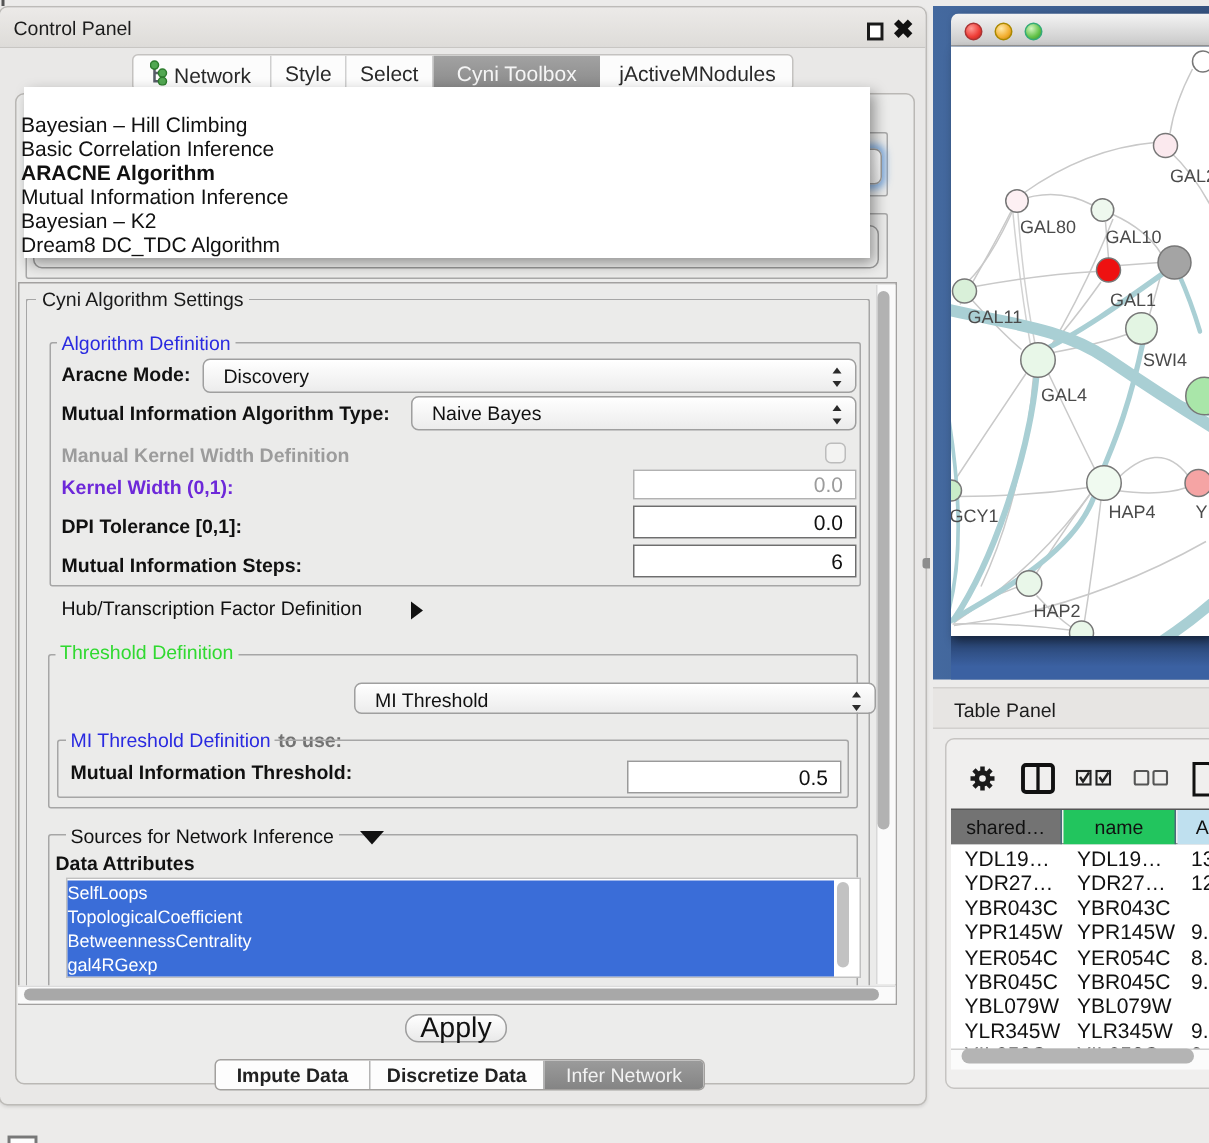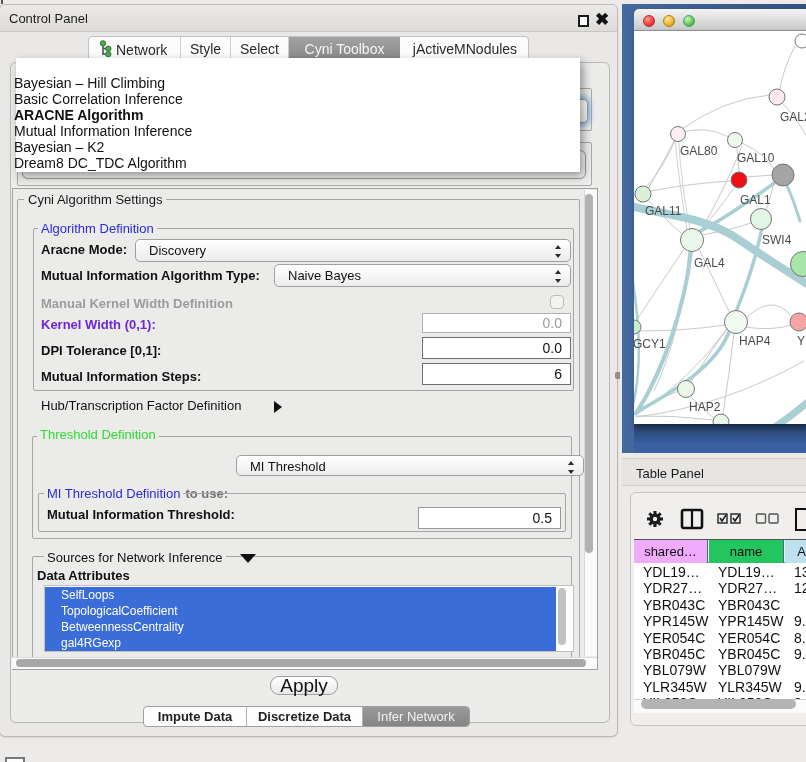--- a/index.html
+++ b/index.html
@@ -99,21 +99,21 @@
   <div class="abs b" style="left:47px;top:502px;font-size:13px;color:#111;">Mutual Information Threshold:</div>
   <div class="abs" style="left:418px;top:502px;width:143px;height:22px;border:1px solid #9a9a9a;background:#fff;font-size:14px;color:#111;text-align:right;padding:2px 8px 0 0;">0.5</div>
 
   <div class="abs" style="left:32px;top:551px;width:540px;height:104px;border:1px solid #a6a6a6;border-bottom:none;border-radius:2px;"></div>
   <div class="abs" style="left:44px;top:545px;background:#ebebea;padding:0 3px;font-size:13px;color:#111;">Sources for Network Inference</div>
   <div class="abs" style="left:240px;top:549px;width:0;height:0;border-top:9px solid #111;border-left:8.5px solid transparent;border-right:8.5px solid transparent;"></div>
 
   <div class="abs b" style="left:37px;top:563px;font-size:13px;color:#111;">Data Attributes</div>
 
   <div class="abs" style="left:44px;top:580px;width:530px;height:67px;background:#fff;border:1px solid #c0c0c0;"></div>
-  <div class="abs" style="left:45px;top:582px;width:511px;height:64px;background:#3a6dd8;color:#fff;font-size:12px;line-height:16px;padding-left:16px;">SelfLoops<br>TopologicalCoefficient<br>BetweennessCentrality<br>gal4RGexp</div>
+  <div class="abs" style="left:45px;top:582px;width:511px;height:64px;background:#3a6dd8;color:#fff;font-size:12px;line-height:16px;">SelfLoops<br>TopologicalCoefficient<br>BetweennessCentrality<br>gal4RGexp</div>
   <div class="abs" style="left:558px;top:583px;width:8px;height:57px;background:#c2c2c2;border-radius:4px;"></div>
 
   <div class="abs" style="left:12px;top:652px;width:585px;height:12px;background:#fafafa;border-top:1px solid #dcdcdc;"></div>
   <div class="abs" style="left:16px;top:654px;width:570px;height:8px;background:#a8a8a8;border-radius:4px;"></div>
 
   <div class="abs" style="left:270px;top:671px;width:68px;height:19px;border:1px solid #9e9e9e;border-radius:9px;background:linear-gradient(#ffffff,#e9e9e9);text-align:center;font-size:19px;color:#111;line-height:18px;">Apply</div>
 
   <div class="abs" style="left:143px;top:701px;width:327px;height:21px;background:#fdfdfd;border:1px solid #a2a09e;border-radius:4px;overflow:hidden;font-size:13px;font-weight:bold;color:#222;">
     <div class="abs" style="left:0;top:0;width:103px;height:21px;border-right:1px solid #b4b4b4;text-align:center;line-height:20px;">Impute Data</div>
     <div class="abs" style="left:103px;top:0;width:116px;height:21px;border-right:1px solid #b4b4b4;text-align:center;line-height:20px;">Discretize Data</div>
@@ -249,21 +249,21 @@
 
     <g stroke="#555" stroke-width="1.4" fill="none">
       <rect x="111.5" y="7" width="9" height="9" rx="1"></rect>
       <rect x="124" y="7" width="9" height="9" rx="1"></rect>
     </g>
 
     <path d="M151,2 h10 l5,5 v16 h-15 z" fill="none" stroke="#111" stroke-width="2"></path>
   </svg>
 
   <div class="abs" style="left:3px;top:46px;width:181px;height:24px;border-top:1px solid #555;border-bottom:1px solid #888;font-size:13px;color:#111;">
-    <div class="abs" style="left:0;top:0;width:74px;height:23px;background:#f0abfc;border-right:1px solid #4a6a7a;text-align:center;line-height:23px;">shared…</div>
+    <div class="abs" style="left:0;top:0;width:74px;height:23px;background:#737373;border-right:1px solid #4a6a7a;text-align:center;line-height:23px;">shared…</div>
     <div class="abs" style="left:75px;top:0;width:75px;height:23px;background:#22c55e;border-right:1px solid #4a6a7a;text-align:center;line-height:23px;">name</div>
     <div class="abs" style="left:151px;top:0;width:33px;height:23px;background:#bfe0ef;text-align:center;line-height:23px;">A</div>
   </div>
   <div class="abs" style="left:3px;top:70px;width:181px;height:137px;background:#fff;overflow:hidden;font-size:14px;color:#111;">
     <div style="position:absolute;left:9px;top:1px;line-height:16.4px;">YDL19…<br>YDR27…<br>YBR043C<br>YPR145W<br>YER054C<br>YBR045C<br>YBL079W<br>YLR345W<br>YIL052C</div>
     <div style="position:absolute;left:84px;top:1px;line-height:16.4px;">YDL19…<br>YDR27…<br>YBR043C<br>YPR145W<br>YER054C<br>YBR045C<br>YBL079W<br>YLR345W<br>YIL052C</div>
     <div style="position:absolute;left:160px;top:1px;line-height:16.4px;">13<br>12<br>&nbsp;<br>9.<br>8.<br>9.<br>&nbsp;<br>9.<br>9.</div>
   </div>
 
   <div class="abs" style="left:3px;top:206px;width:181px;height:14px;background:#fbfbfb;border-top:1px solid #cfcfcf;"></div>

